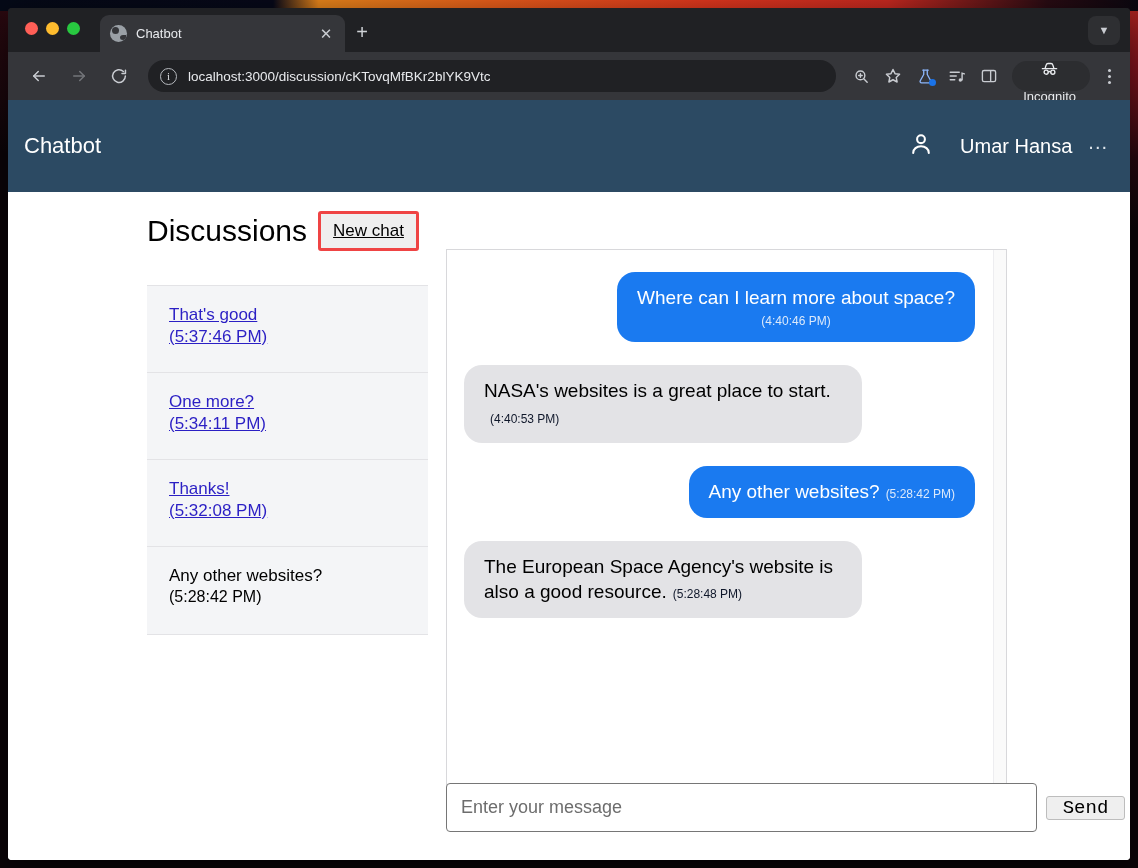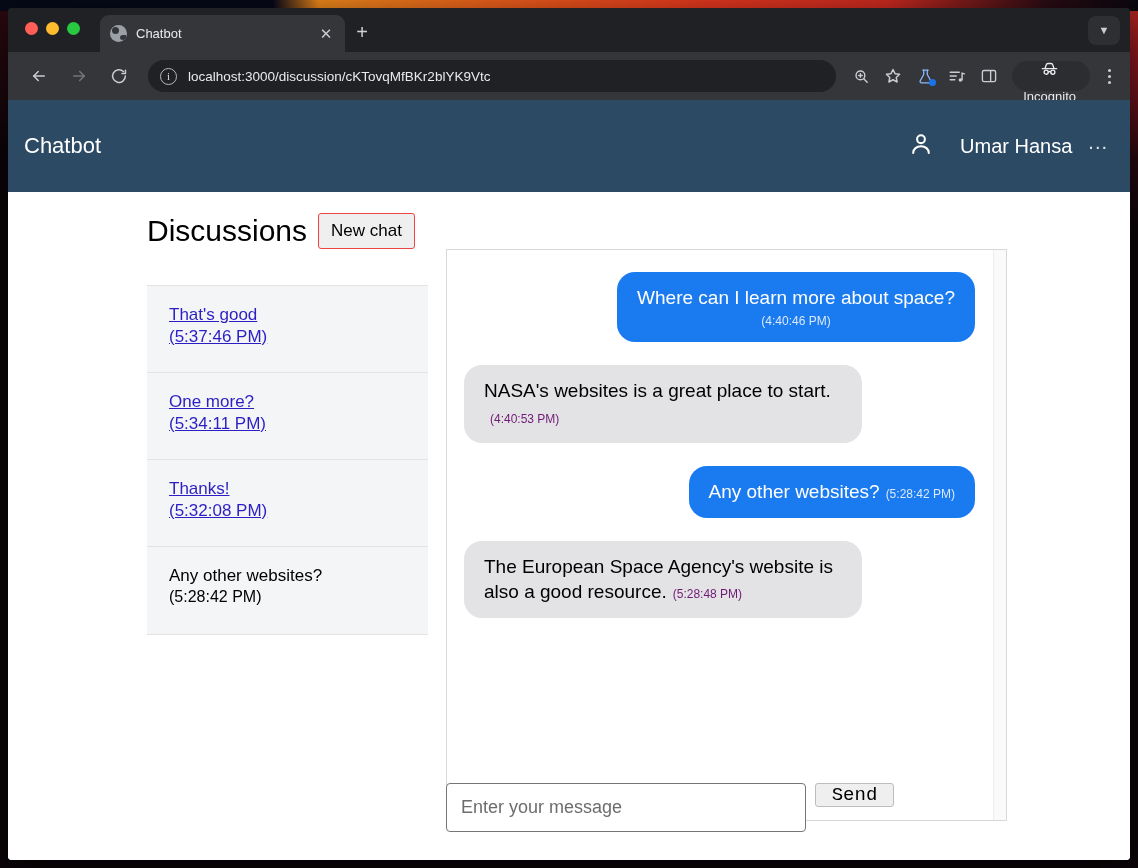--- a/index.html
+++ b/index.html
@@ -278,25 +278,26 @@
     font-size: 30px;
     color: #000;
     font-weight: 400;
     line-height: 1;
   }
   #new-chat-button {
     font-family: "Liberation Sans", sans-serif;
     font-size: 17px;
     color: #000;
     background: #efefef;
-    border: 1px solid #ef4444;
+    border: 3px solid #ef4444;
     border-radius: 3px;
     padding: 8px 12px;
     cursor: pointer;
     line-height: 1.1;
+    text-decoration: underline;
   }
   #discussion-list {
     margin-top: 25px;
     border-top: 1px solid #e3e3e6;
     border-bottom: 1px solid #e3e3e6;
   }
   .discussion-item {
     background: #f4f5f7;
     padding: 18px 0 18px 22px;
     border-bottom: 1px solid #e3e3e6;
@@ -359,33 +360,33 @@
     line-height: 1.36;
   }
   .bubble.out { background: #1a7af0; color: #fff; }
   .bubble.in  { background: #e3e3e6; color: #000; }
 
   .bubble .time {
     font-size: 12px;
     white-space: nowrap;
   }
   .bubble.out .time { color: #dbe9fb; }
-  .bubble.in  .time { color: #701a75; }
+  .bubble.in  .time { color: #0f172a; }
   .bubble.stacked { text-align: center; }
   .bubble.stacked .text { display: block; }
   .bubble.stacked .time { display: block; margin-top: 2px; }
   .bubble.inline .time { margin-left: 6px; }
 
   
   #composer {
     position: absolute;
     left: 438px; top: 591px;
-    width: 448px;
-    display: flex;
-    align-items: flex-start;
+    width: 679px;
+    display: flex;
+    align-items: center;
     gap: 9px;
   }
   #message-input {
     flex: 1 1 auto;
     height: 49px;
     border: 1px solid #767676;
     border-radius: 4px;
     padding: 0 14px;
     font-family: "Liberation Sans", sans-serif;
     font-size: 18px;

